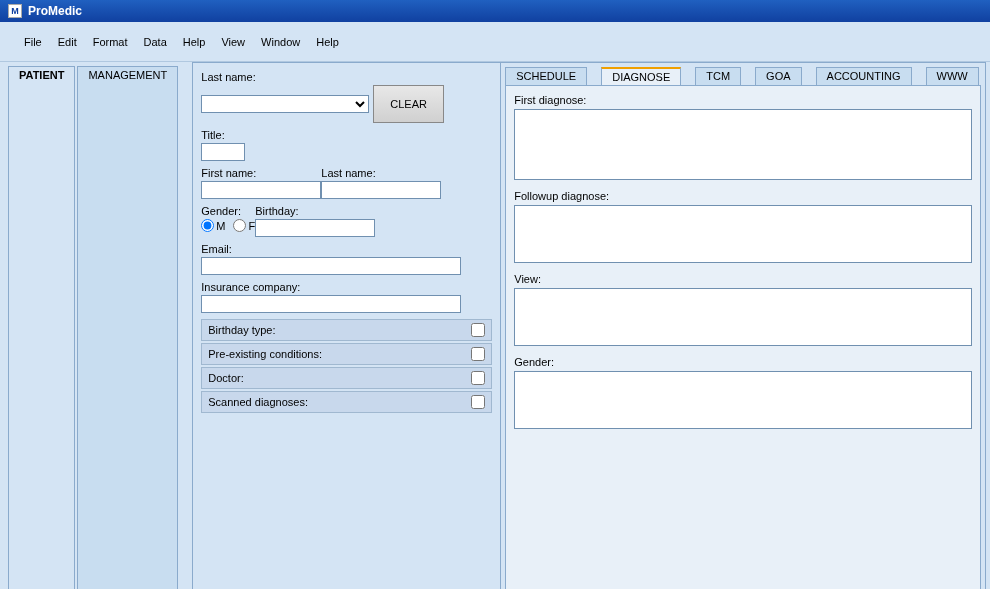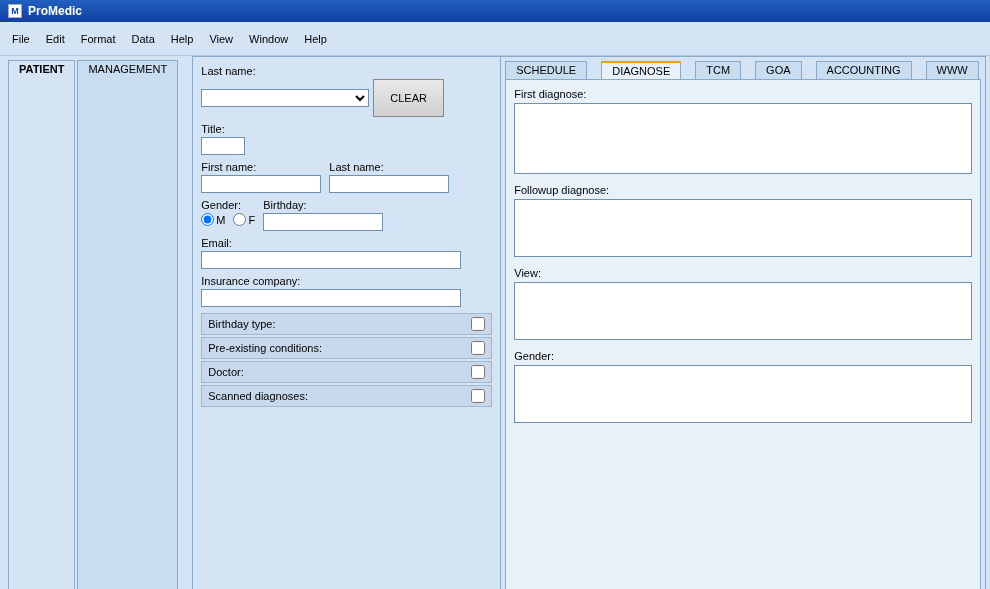--- a/index.html
+++ b/index.html
@@ -25,24 +25,24 @@
       align-items: center;
       justify-content: center;
       font-size: 9px;
       font-weight: bold;
       color: #1040a0;
     }
 
     
     #menu-bar {
       background: #d4e4f4;
-      height: 34px;
-      display: flex;
-      align-items: center;
-      padding: 0 4px;
+      height: 40px;
+      display: flex;
+      align-items: center;
+      padding: 0 16px;
       border-bottom: 1px solid #b0c8e0;
     }
     .menu-item {
       padding: 2px 8px;
       cursor: pointer;
       font-size: 11px;
       color: #000;
     }
 
     
@@ -192,21 +192,21 @@
       width: 100%;
       background: white;
       border: 1px solid #7090b0;
       font-size: 11px;
       resize: none;
       padding: 2px;
     }
 
     .name-fields-row {
       display: flex;
-      gap: 8px;
+      gap: 0;
     }
     .name-field-group { display: flex; flex-direction: column; }
   </style>
 </head>
 <body>
 
 <div id="title-bar">
   <span class="app-icon">M</span>
   <span>ProMedic</span>
 </div>

